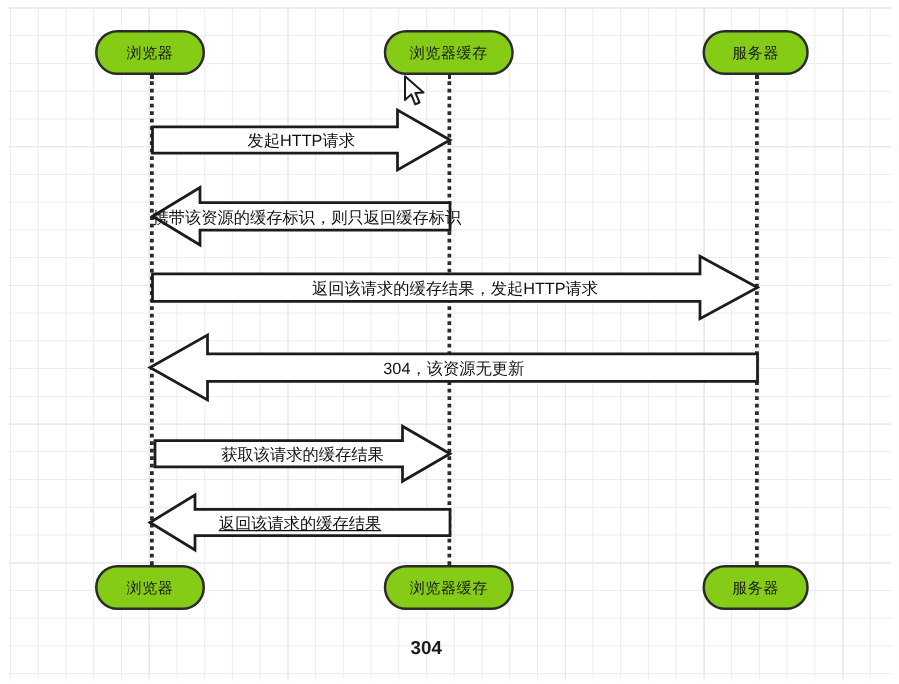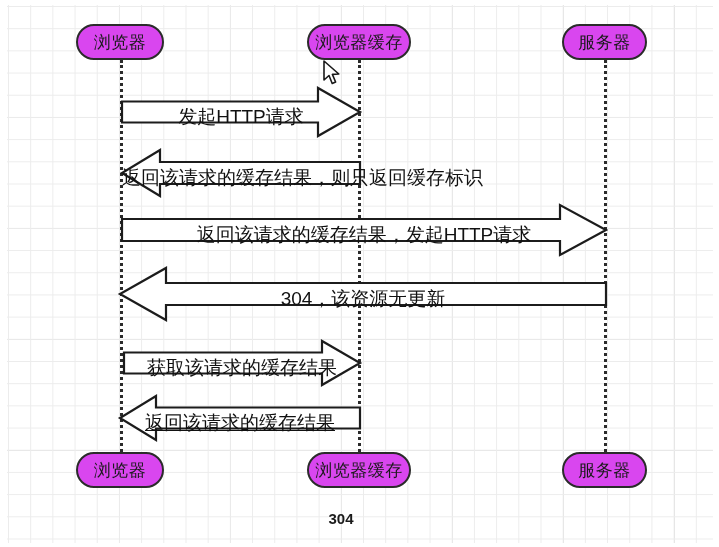--- a/index.html
+++ b/index.html
@@ -48,23 +48,23 @@
   .lifeline {
     position: absolute;
     width: 0;
     border-left: 3px dotted #2b2b2b;
   }
   .node {
     position: absolute;
     box-sizing: border-box;
     border: 2.5px solid #2b2b2b;
     border-radius: 18px;
-    background: #d946ef;
+    background: #84cc16;
     color: #1a1a1a;
-    font-size: 17px;
+    font-size: 12px;
     display: flex;
     align-items: center;
     justify-content: center;
     letter-spacing: 0.5px;
     z-index: 3;
   }
   .msg {
     position: absolute;
     z-index: 2;
   }
@@ -76,21 +76,21 @@
     fill: #ffffff;
     stroke: #1c1c1c;
     stroke-width: 2.2;
     stroke-linejoin: miter;
   }
   .msg-label {
     position: absolute;
     left: 0;
     width: 100%;
     text-align: center;
-    font-size: 19px;
+    font-size: 13px;
     color: #111111;
     white-space: nowrap;
     z-index: 4;
     pointer-events: none;
   }
   #caption {
     position: absolute;
     text-align: center;
     font-size: 15px;
     font-weight: bold;
@@ -121,21 +121,21 @@
       <div class="msg" style="left: 122px; top: 88px; width: 238px; height: 48px;">
         <svg width="238" height="48" viewBox="0 0 238 48">
           <path class="arrow-shape" d="M 0.0 13.5 L 196.0 13.5 L 196.0 0.0 L 238.0 24.0 L 196.0 48.0 L 196.0 34.5 L 0.0 34.5 Z"></path>
         </svg>
         <div class="msg-label" style="top: 16px;">发起HTTP请求</div>
       </div>
       <div class="msg" style="left: 122px; top: 150px; width: 238px; height: 46px;">
         <svg width="238" height="46" viewBox="0 0 238 46">
           <path class="arrow-shape" d="M 238.0 12.0 L 38.0 12.0 L 38.0 0.0 L 0.0 23.0 L 38.0 46.0 L 38.0 34.0 L 238.0 34.0 Z"></path>
         </svg>
-        <div class="msg-label" style="top: 15px;">返回该请求的缓存结果，则只返回缓存标识</div>
+        <div class="msg-label" style="top: 15px;">携带该资源的缓存标识，则只返回缓存标识</div>
       </div>
       <div class="msg" style="left: 122px; top: 205px; width: 484px; height: 50px;">
         <svg width="484" height="50" viewBox="0 0 484 50">
           <path class="arrow-shape" d="M 0.0 14.0 L 438.0 14.0 L 438.0 0.0 L 484.0 25.0 L 438.0 50.0 L 438.0 36.0 L 0.0 36.0 Z"></path>
         </svg>
         <div class="msg-label" style="top: 17px;">返回该请求的缓存结果，发起HTTP请求</div>
       </div>
       <div class="msg" style="left: 120px; top: 268px; width: 486px; height: 52px;">
         <svg width="486" height="52" viewBox="0 0 486 52">
           <path class="arrow-shape" d="M 486.0 15.0 L 46.0 15.0 L 46.0 0.0 L 0.0 26.0 L 46.0 52.0 L 46.0 37.0 L 486.0 37.0 Z"></path>

